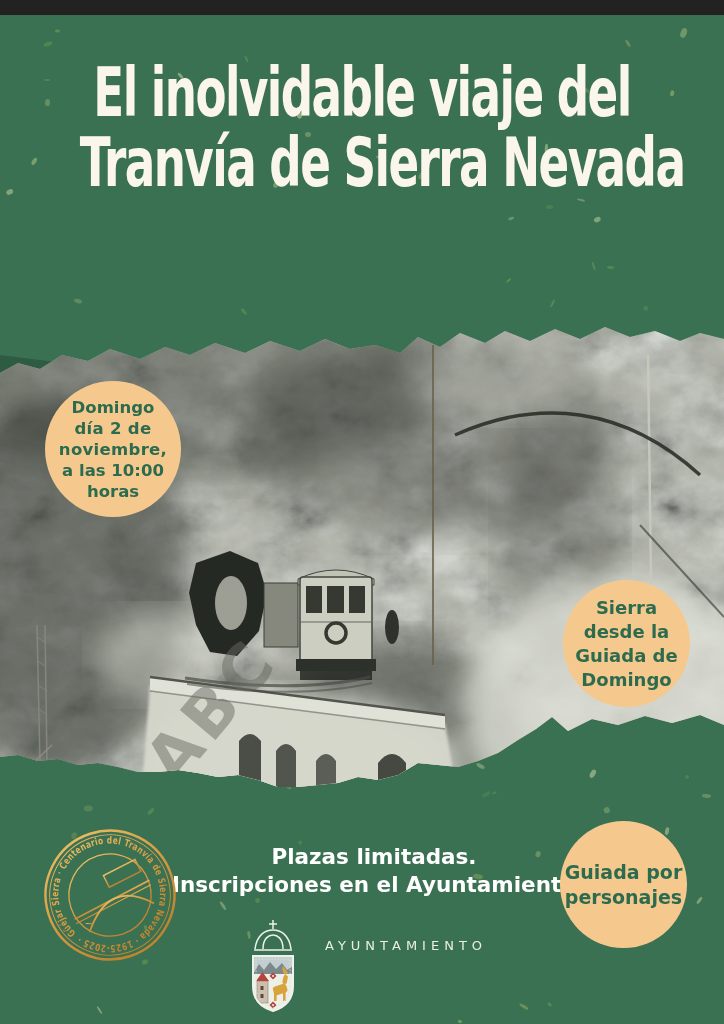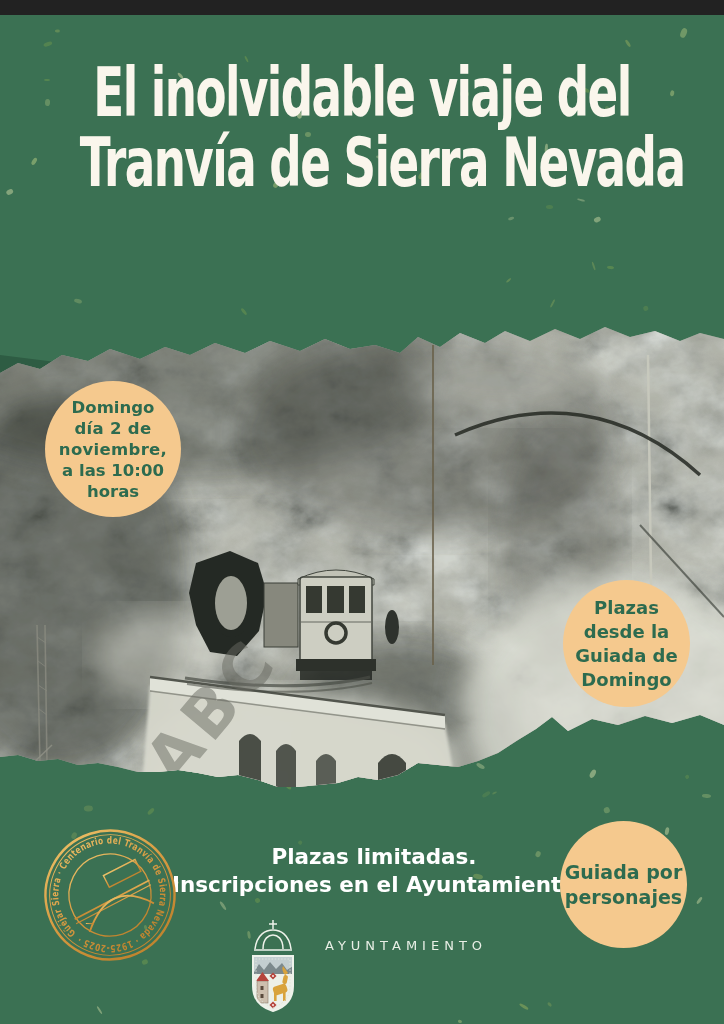--- a/index.html
+++ b/index.html
@@ -225,21 +225,21 @@
 
   <div class="badge badge-date">
     <div class="w6">Domingo</div>
     <div class="w8">día 2 de</div>
     <div class="w8">noviembre,</div>
     <div class="w7">a las 10:00</div>
     <div class="w6">horas</div>
   </div>
 
   <div class="badge badge-departure">
-    <div class="w7">Plazas</div>
+    <div class="w7">Sierra</div>
     <div class="w7">desde la</div>
     <div class="w7">Guiada de</div>
     <div class="w7">Domingo</div>
   </div>
 
   <div class="badge badge-guide">
     <div class="w7">Guiada por</div>
     <div class="w7">personajes</div>
   </div>
 

